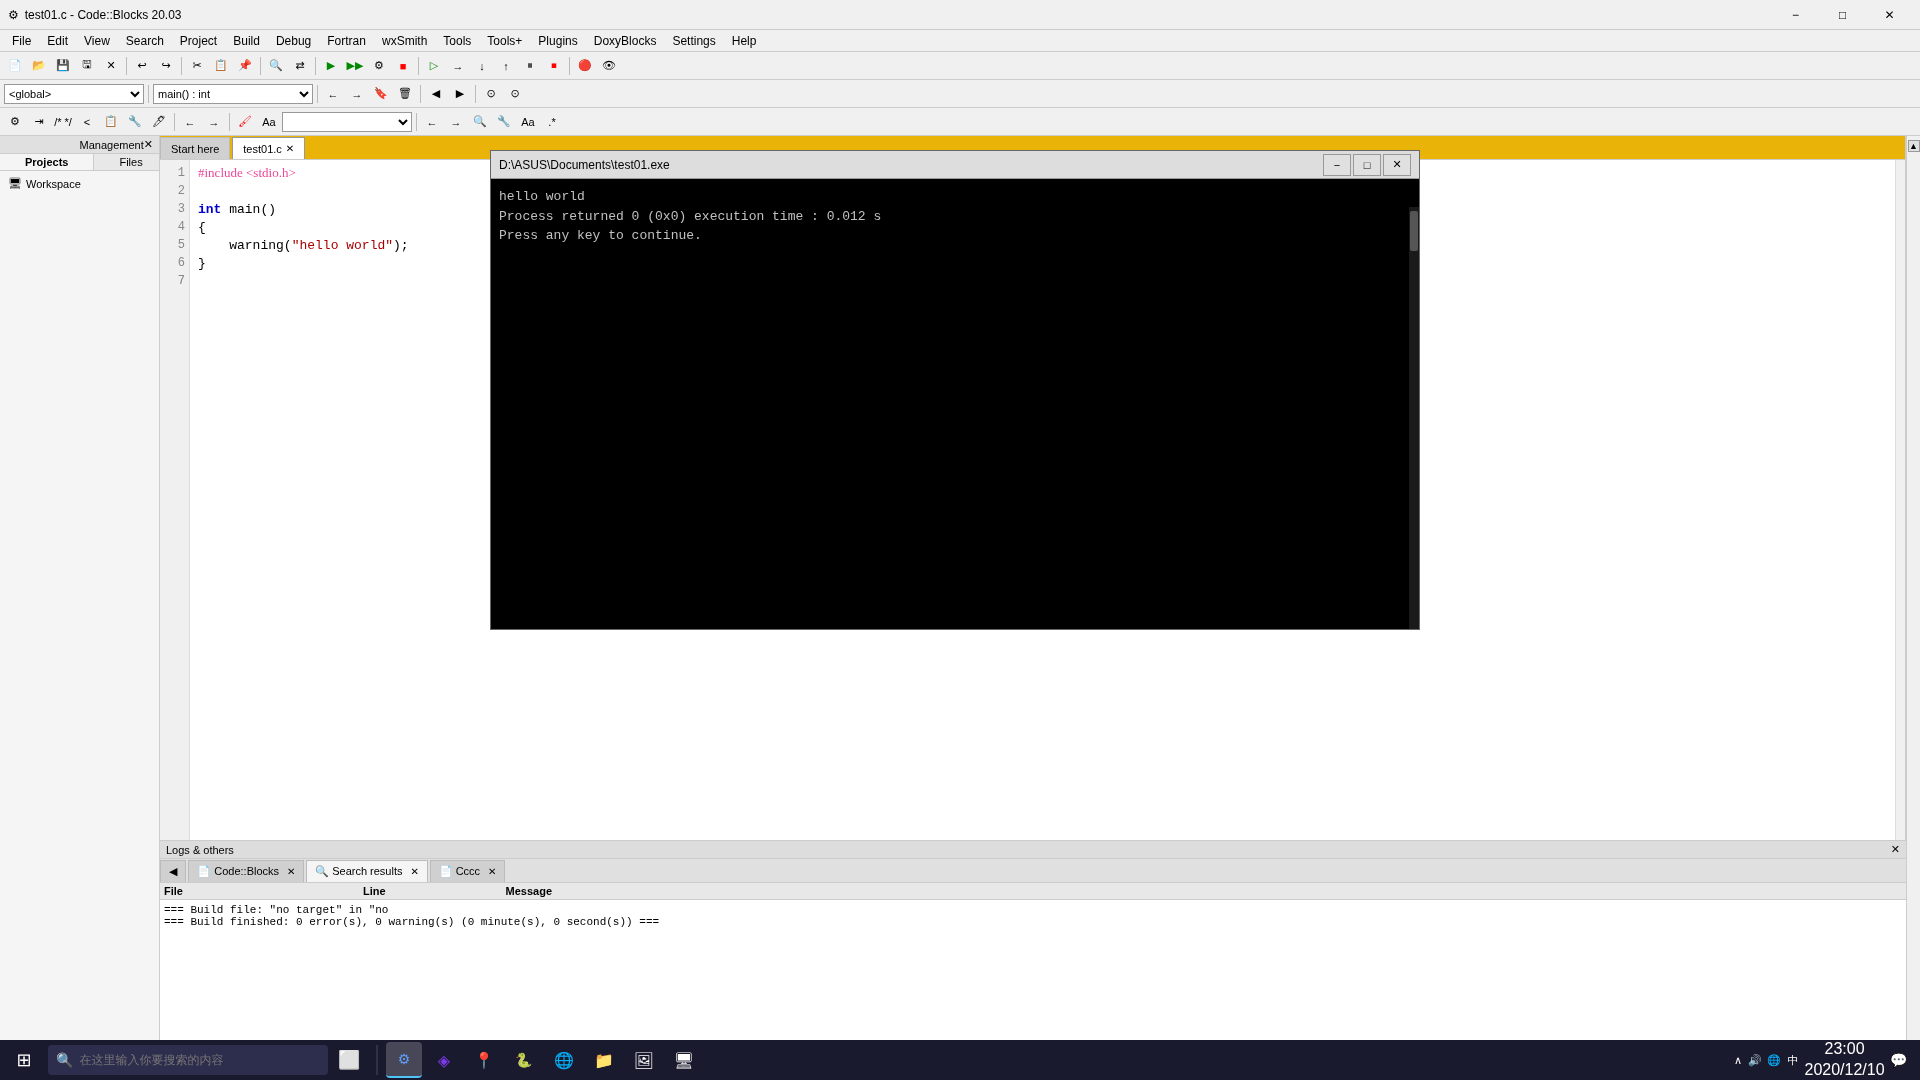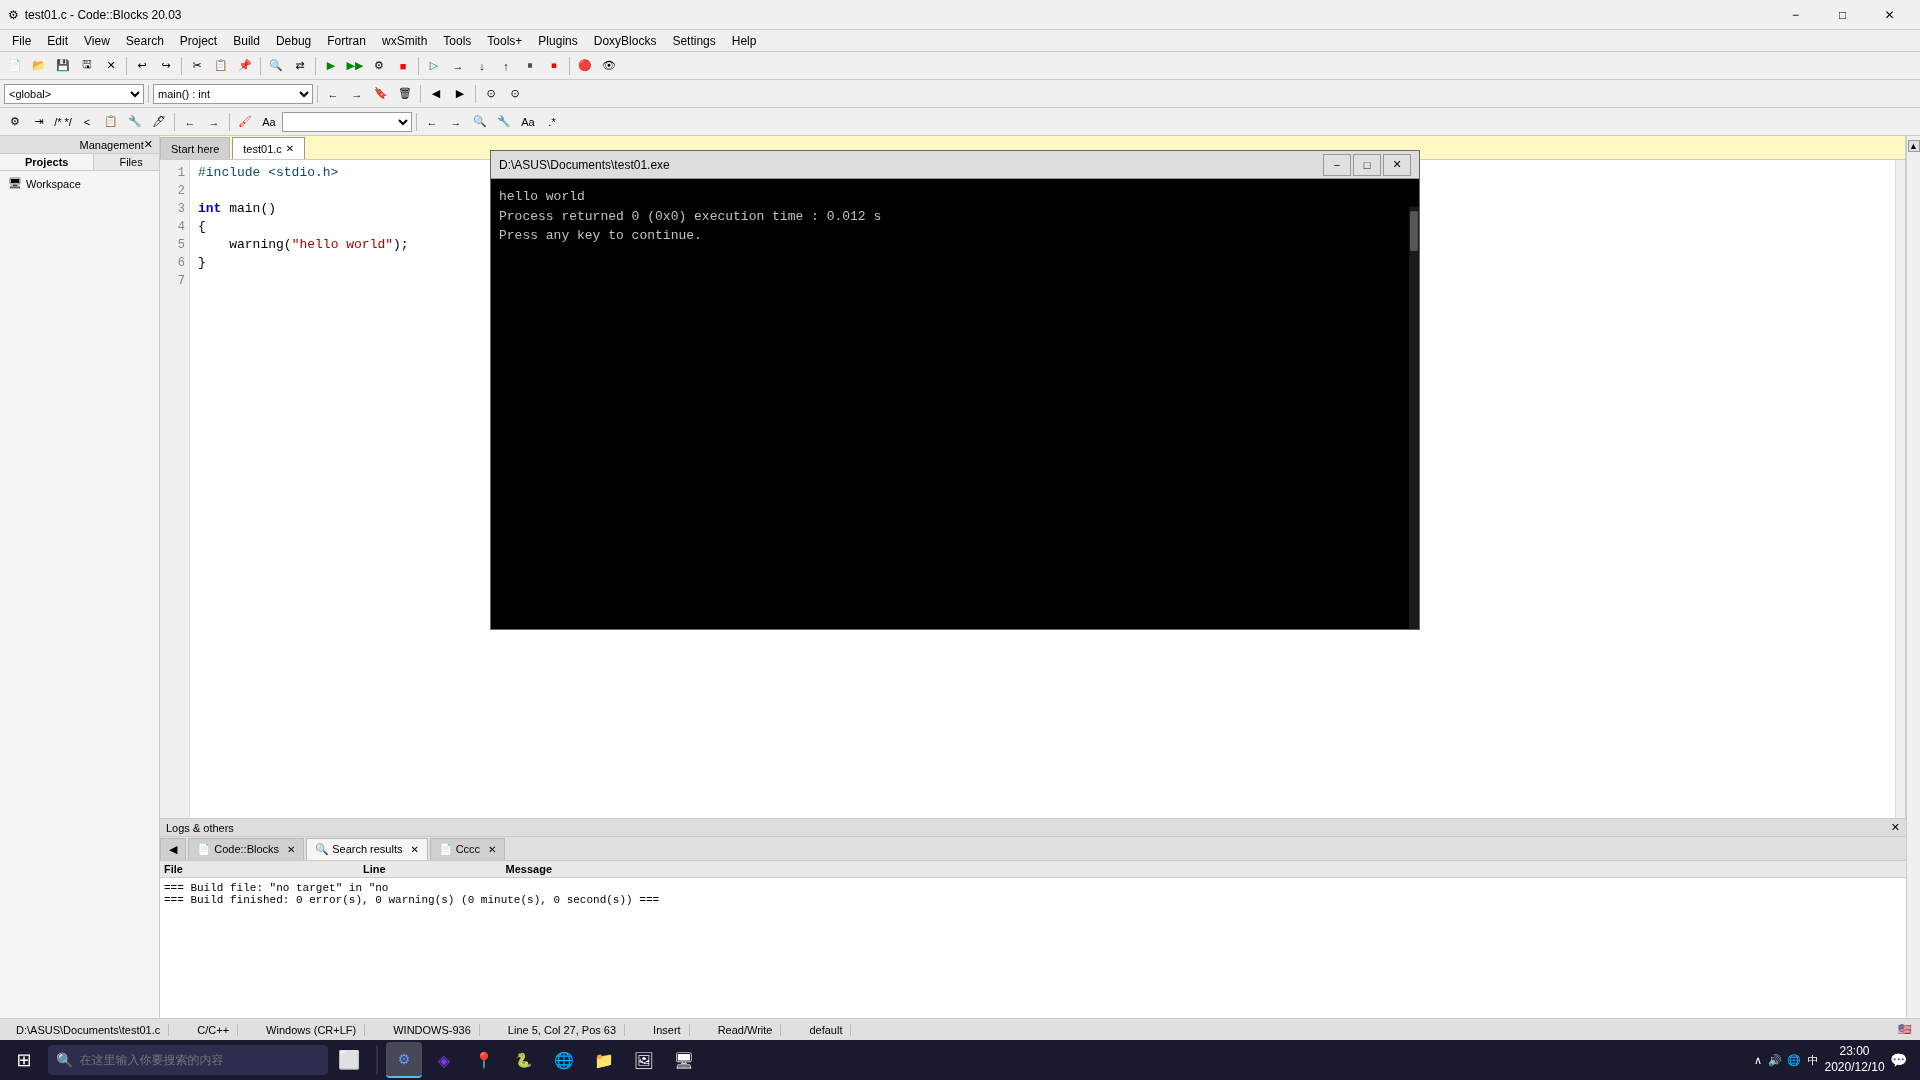--- a/index.html
+++ b/index.html
@@ -94,21 +94,21 @@
     #editor-area {
       flex: 1;
       display: flex;
       flex-direction: column;
       background: #fff;
       border-right: 1px solid #ccc;
       min-width: 0;
     }
     #editor-tabs {
       display: flex;
-      background: #fef9c3;
+      background: #eab308;
       border-bottom: 1px solid #ccc;
       height: 24px;
       align-items: flex-end;
     }
     .editor-tab {
       padding: 2px 10px;
       font-size: 11px;
       background: #d0d0d0;
       border: 1px solid #bbb;
       border-bottom: none;
@@ -142,21 +142,21 @@
     }
     #code-content {
       flex: 1;
       padding: 4px 8px;
       line-height: 18px;
       white-space: pre;
       color: #000;
     }
     .kw { color: #00c; font-weight: bold; }
     .str { color: #a00; }
-    .pp { color: #0c4a6e; }
+    .pp { color: #ec4899; font-family: Liberation Serif, serif; }
     .fn { color: #000; }
 
     
     #bottom-panel {
       height: 200px;
       background: #f5f5f5;
       border-top: 1px solid #ccc;
       display: flex;
       flex-direction: column;
     }
@@ -270,21 +270,21 @@
       font-size: 18px;
       border-radius: 4px;
     }
     #taskbar .taskbar-icon.active { background: rgba(255,255,255,0.2); border-bottom: 2px solid #4fc3f7; }
     #taskbar .spacer { flex: 1; }
     #taskbar .system-tray {
       display: flex; align-items: center; gap: 6px;
       color: white; font-size: 11px;
       padding: 0 8px;
     }
-    #taskbar .clock { text-align: center; line-height: 1.3; font-size: 12px; }
+    #taskbar .clock { text-align: center; line-height: 1.3; font-size: 16px; }
 
     
     #terminal-window {
       position: absolute;
       top: 150px;
       left: 490px;
       width: 930px;
       height: 480px;
       background: #000;
       border: 1px solid #666;
@@ -558,31 +558,20 @@
           <div>=== Build finished: 0 error(s), 0 warning(s) (0 minute(s), 0 second(s)) ===</div>
         </div>
       </div>
     </div>
 
     <div style="width:14px; background:#f0f0f0; border-left:1px solid #ccc; display:flex; flex-direction:column; align-items:center; padding-top:4px;">
       <button style="width:12px; height:12px; font-size:9px; border:1px solid #999; background:#e0e0e0; cursor:pointer; padding:0;">▲</button>
     </div>
   </div>
 
-  <div id="status-bar">
-    <span class="status-item">D:\ASUS\Documents\test01.c</span>
-    <span class="status-item">C/C++</span>
-    <span class="status-item">Windows (CR+LF)</span>
-    <span class="status-item">WINDOWS-936</span>
-    <span class="status-item">Line 5, Col 27, Pos 63</span>
-    <span class="status-item">Insert</span>
-    <span class="status-item">Read/Write</span>
-    <span class="status-item">default</span>
-    <span style="margin-left:auto;">🇺🇸</span>
-  </div>
 </div>
 
 <div id="terminal-window">
   <div id="terminal-title-bar">
     <span class="title">D:\ASUS\Documents\test01.exe</span>
     <div class="controls">
       <button class="ctrl-btn">−</button>
       <button class="ctrl-btn">□</button>
       <button class="ctrl-btn close">✕</button>
     </div>

